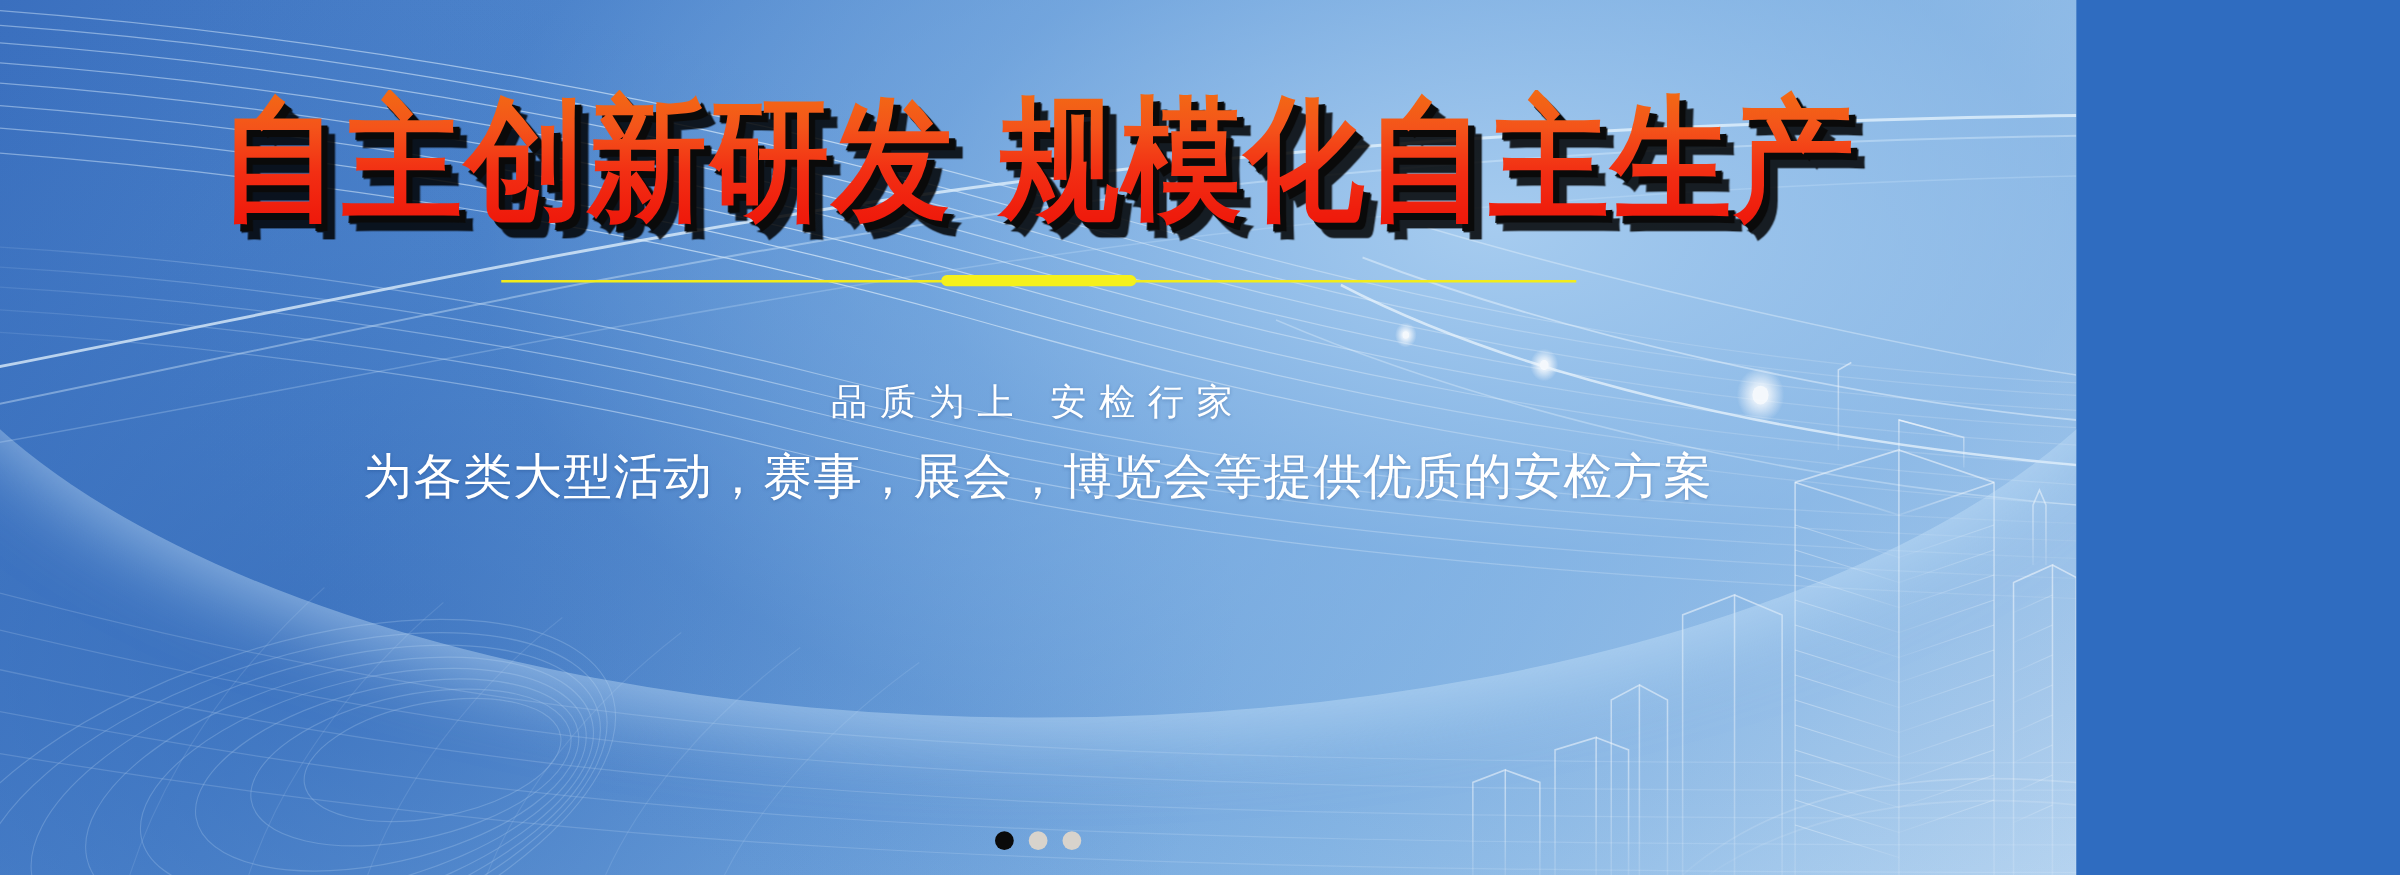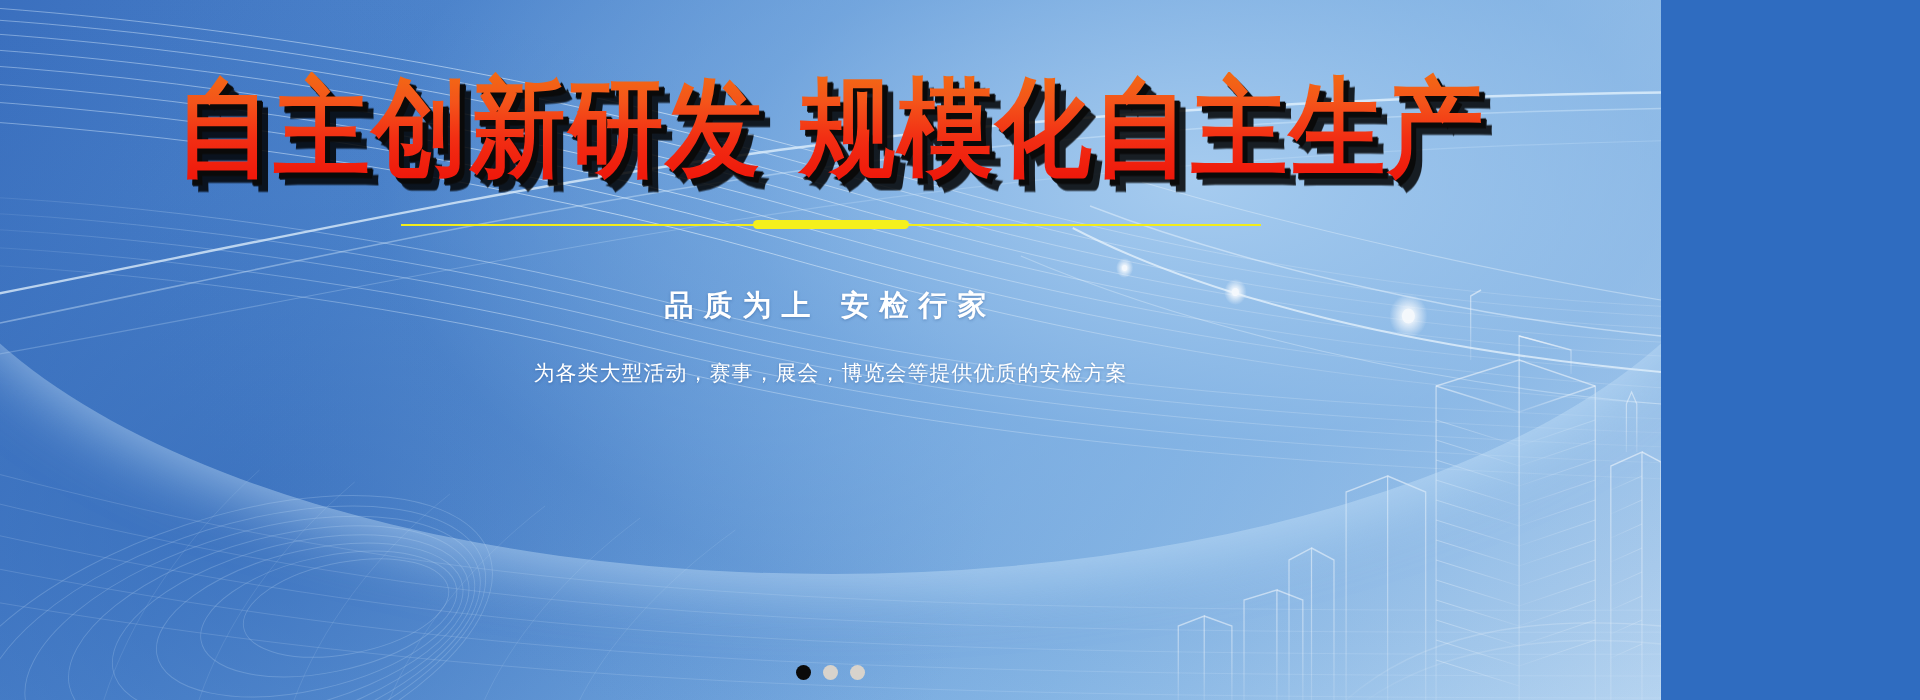--- a/index.html
+++ b/index.html
@@ -103,34 +103,34 @@
   }
   .divider .nub {
     position:relative;
     width:156px;
     height:9px;
     border-radius:5px;
     background:#f5f01c;
   }
 
   .tagline {
-    margin-top:56px;
+    margin-top:72px;
     font-family:"DejaVu Sans", "Liberation Sans", sans-serif;
     font-size:29px;
-    font-weight:bold;
+    font-weight:normal;
     color:#ffffff;
     letter-spacing:10px;
     white-space:nowrap;
     text-shadow:0 1px 3px rgba(20,60,120,0.35);
   }
 
   .description {
-    margin-top:33px;
+    margin-top:12px;
     font-family:Liberation Serif, serif;
-    font-size:21px;
+    font-size:39px;
     font-weight:500;
     color:#ffffff;
     letter-spacing:1px;
     white-space:nowrap;
     text-shadow:0 1px 3px rgba(20,60,120,0.35);
   }
 
   
 
   .dots {

